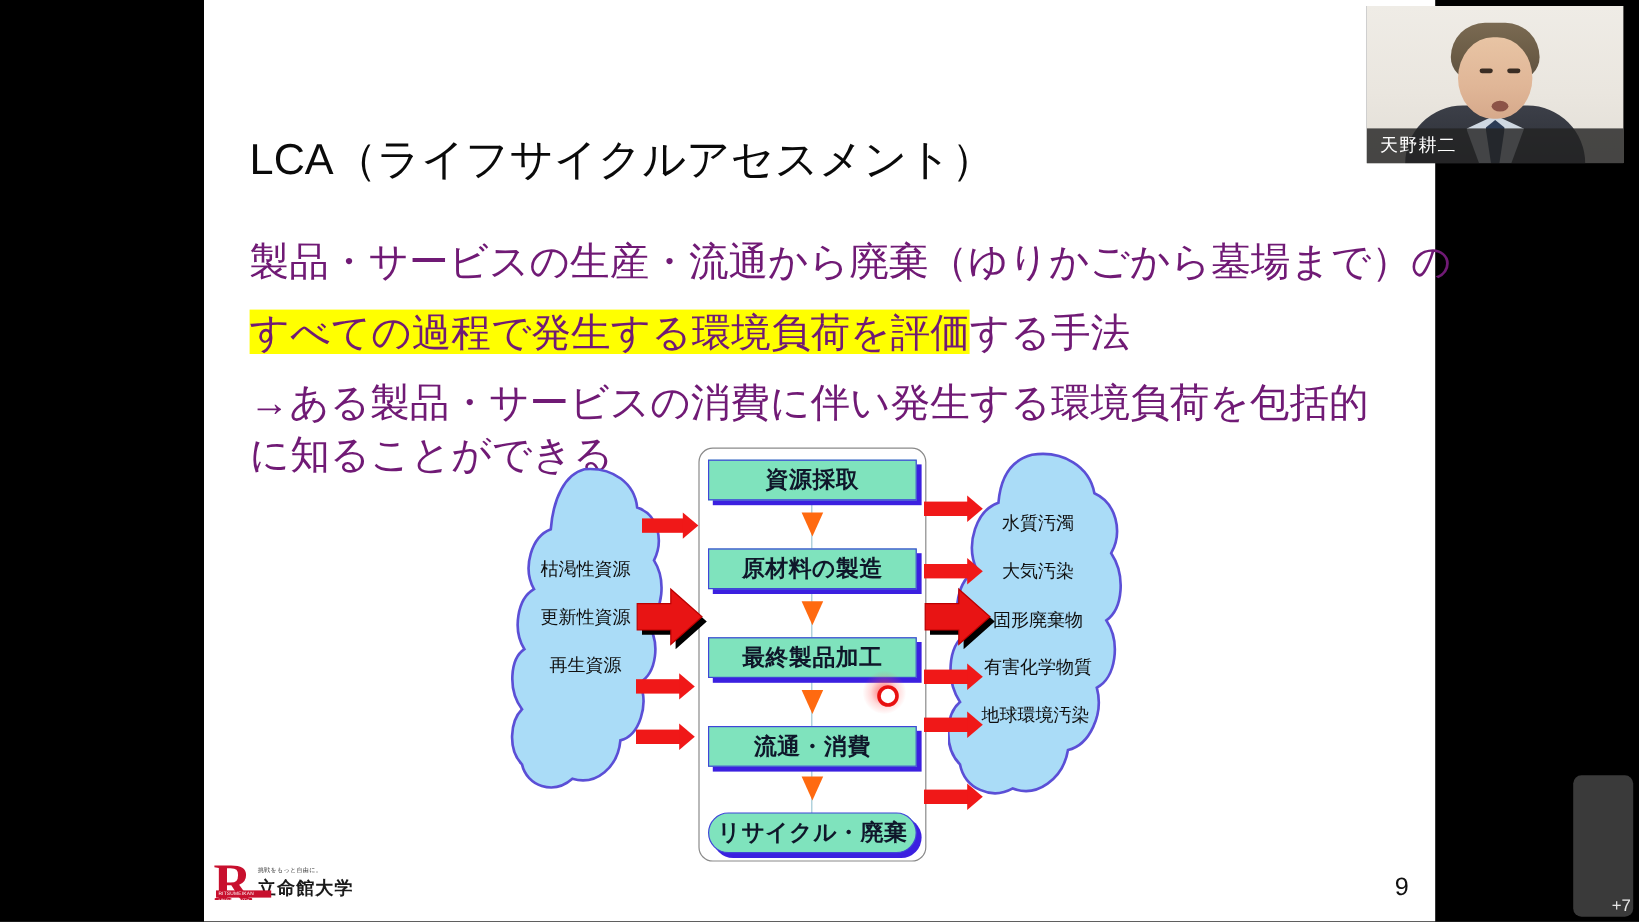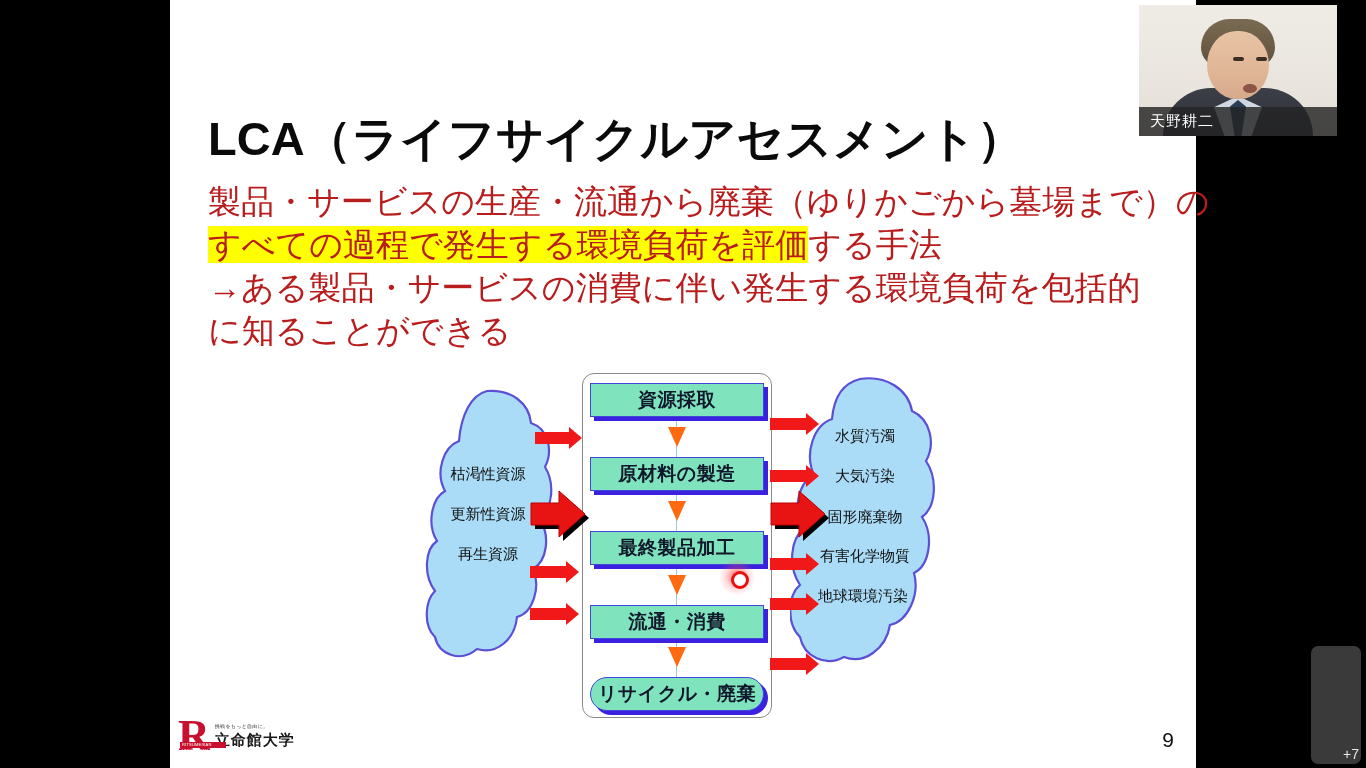--- a/index.html
+++ b/index.html
@@ -30,25 +30,25 @@
   .header-grid i { display:block; width:18px; height:18px; border-radius:1px; }
   .header-title {
     position: absolute; left: 98px; top: 10px;
     font-size: 45px; color: #ffffff; letter-spacing: 1px;
     font-weight: 400; line-height: 72px; white-space: nowrap;
   }
 
   
   .slide-title {
     position: absolute; left: 38px; top: 112px;
-    font-size: 47px; color: #0a0a0a; white-space: nowrap; line-height: 1.15; font-weight: bold;
+    font-size: 36px; color: #0a0a0a; white-space: nowrap; line-height: 1.15;
   }
   .body-block { position: absolute; left: 38px; top: 180px; width: 960px; }
   .body-line {
-    font-size: 33px; color: #b91c1c; line-height: 43px; white-space: nowrap;
+    font-size: 33px; color: #701a75; line-height: 43px; white-space: nowrap; margin-top: 16px;
   }
   .body-line.wrap { white-space: normal; }
   .hl { background: #ffff00; }
 
   
   .diagram { position: absolute; left: 255px; top: 365px; width: 500px; height: 360px; }
 
   .cloud { position: absolute; fill: #aadcf7; stroke: #5b4fd6; stroke-width: 2.2; }
   .cloud-text {
     position: absolute; font-size: 15px; color: #101010; white-space: nowrap;
@@ -109,21 +109,21 @@
   .logo-name { font-size: 15px; color: #1a1a1a; font-weight: 700; letter-spacing: 1px; }
   .logo-bar { position:absolute; left:2px; bottom:6px; width:46px; height:6px; background:#c8102e; }
   .logo-bar span { font-size:4px; color:#fff; line-height:6px; padding-left:2px; letter-spacing:0.2px; display:block;}
   .page-num {
     position: absolute; right: 22px; bottom: 16px;
     font-size: 21px; color: #111;
   }
 
   
   .video-tile {
-    position: absolute; left: 1139px; top: 5px; width: 198px; height: 131px;
+    position: absolute; left: 1139px; top: 5px; width: 214px; height: 131px;
     background: #0d0d0d; overflow: hidden;
   }
   .vid-bg {
     position: absolute; inset: 0;
     background: linear-gradient(180deg, #efece6 0%, #eae6df 55%, #e2ded6 100%);
   }
   .vid-hair {
     position: absolute; left: 50%; top: 14px; transform: translateX(-50%);
     width: 74px; height: 48px; border-radius: 38px 38px 26px 26px;
     background: linear-gradient(180deg, #7a6a52 0%, #6a5b45 60%, #5d5040 100%);

